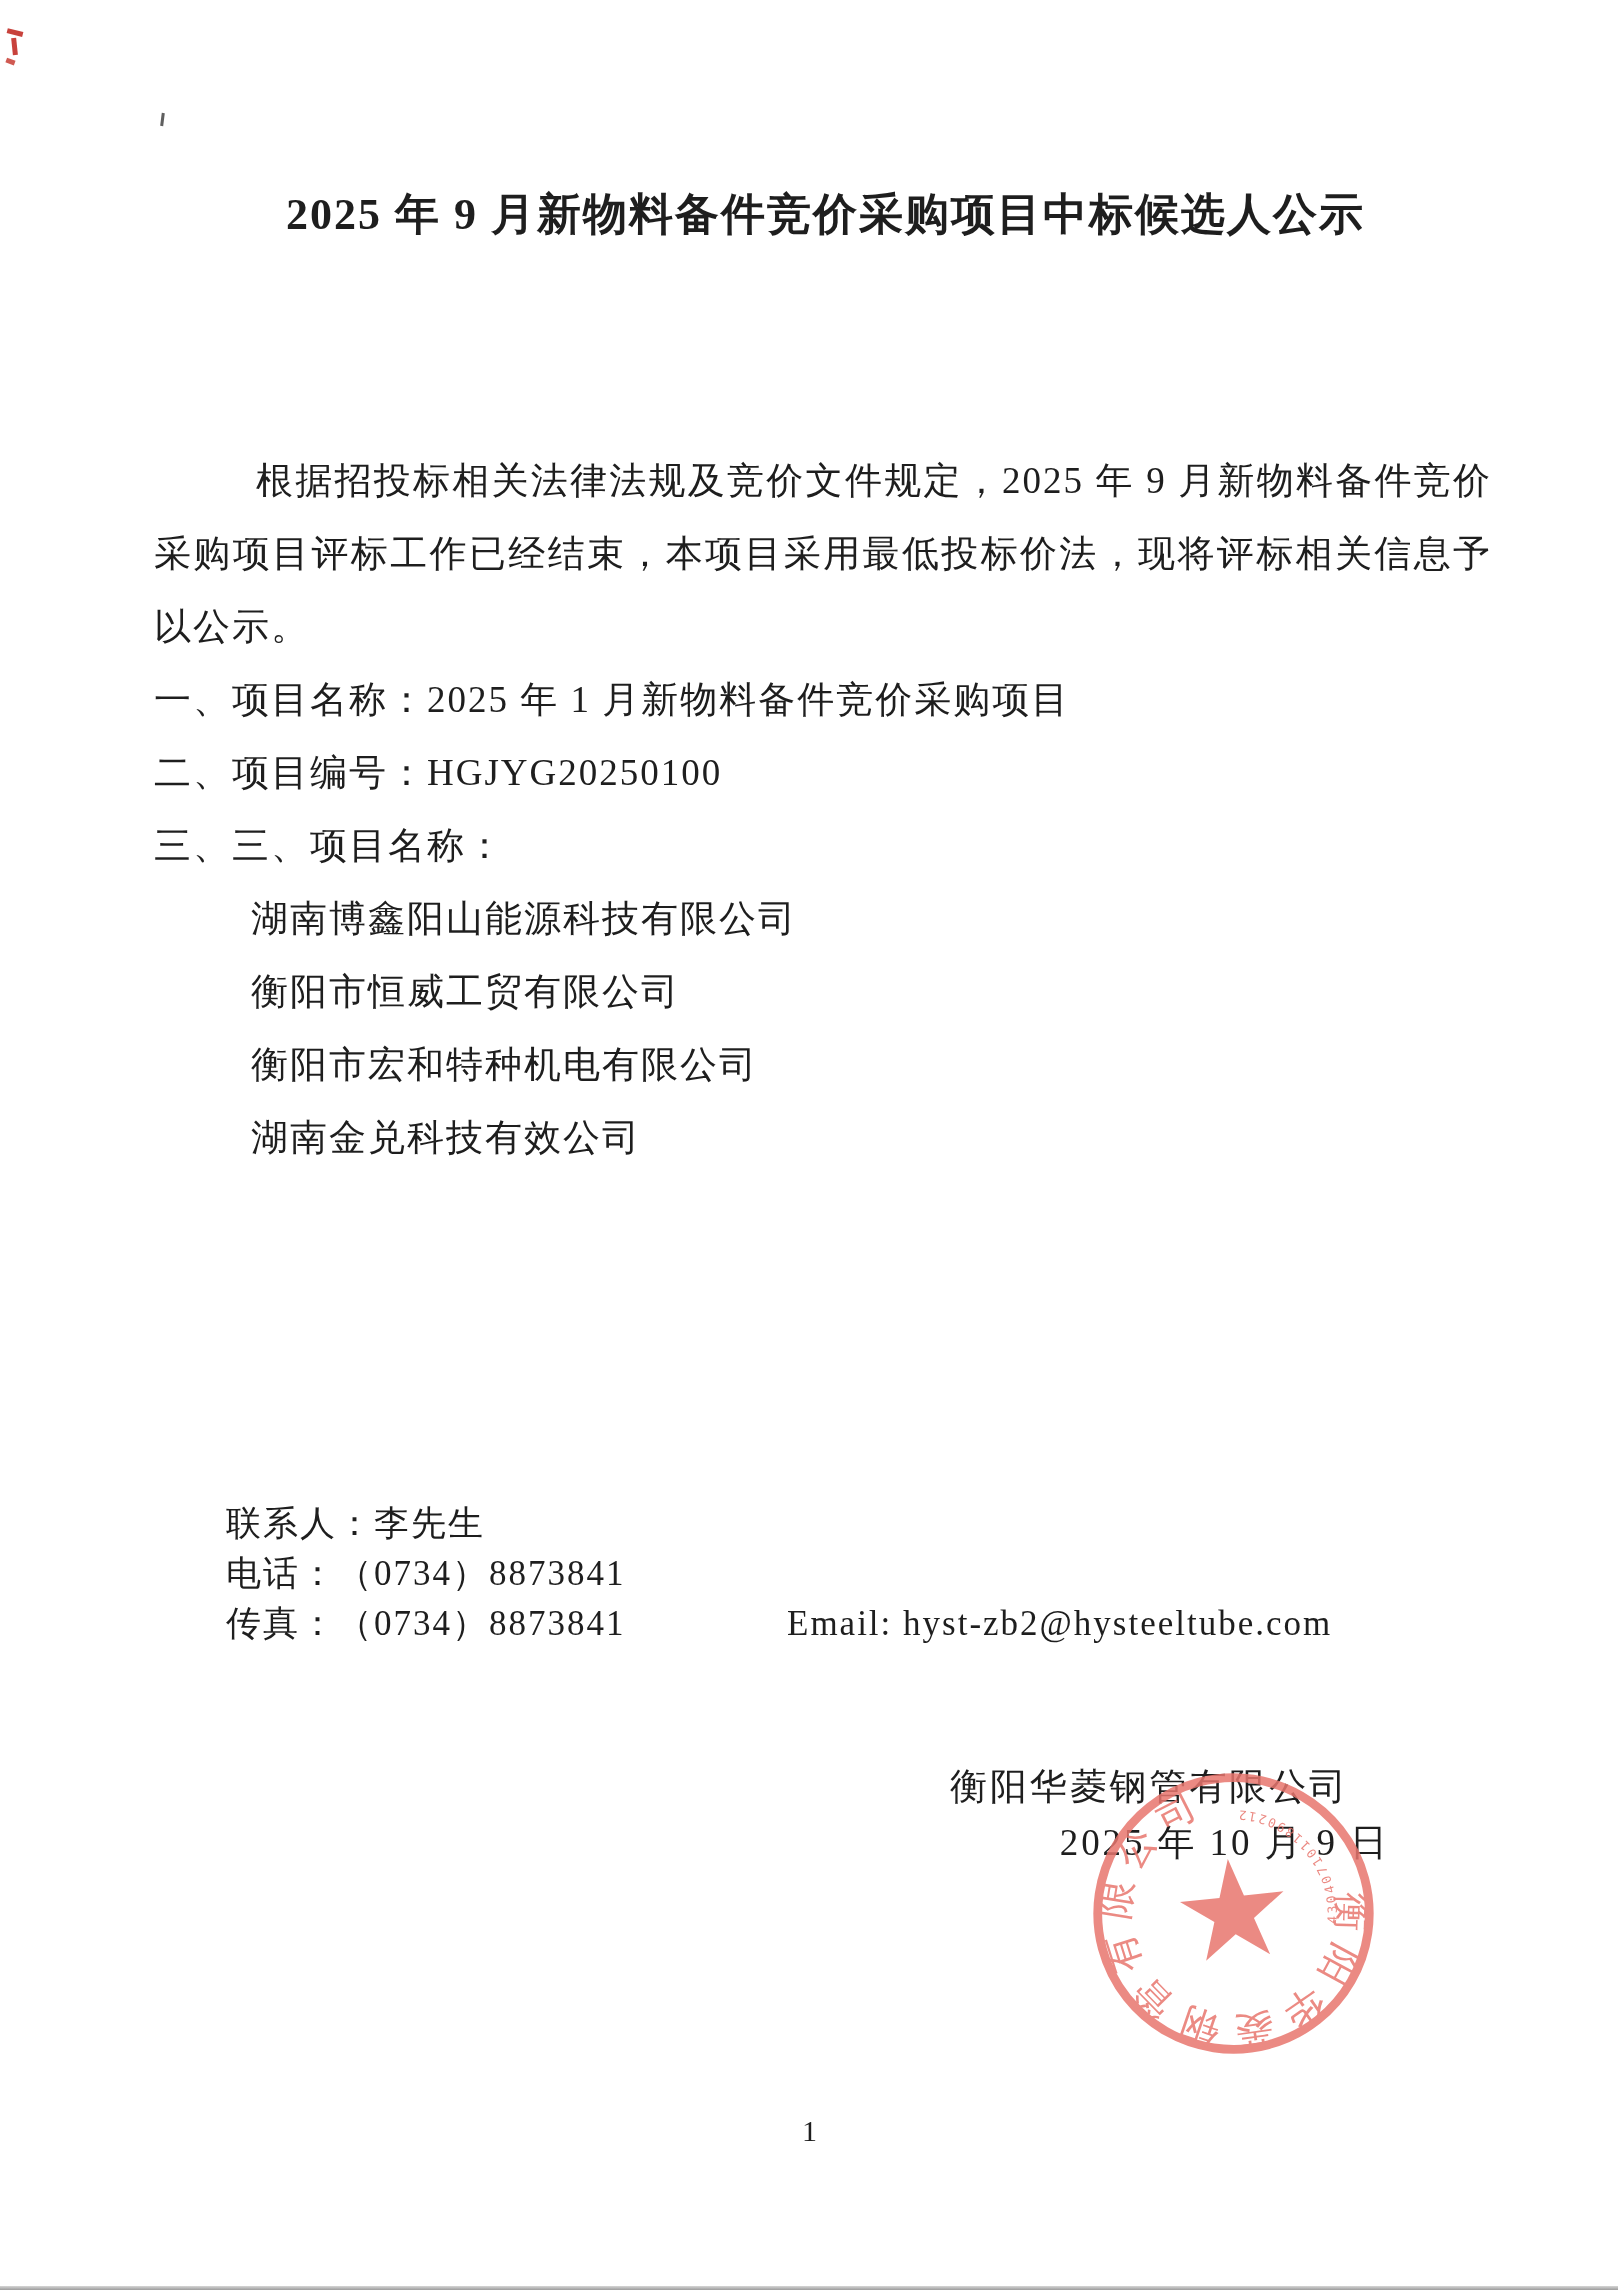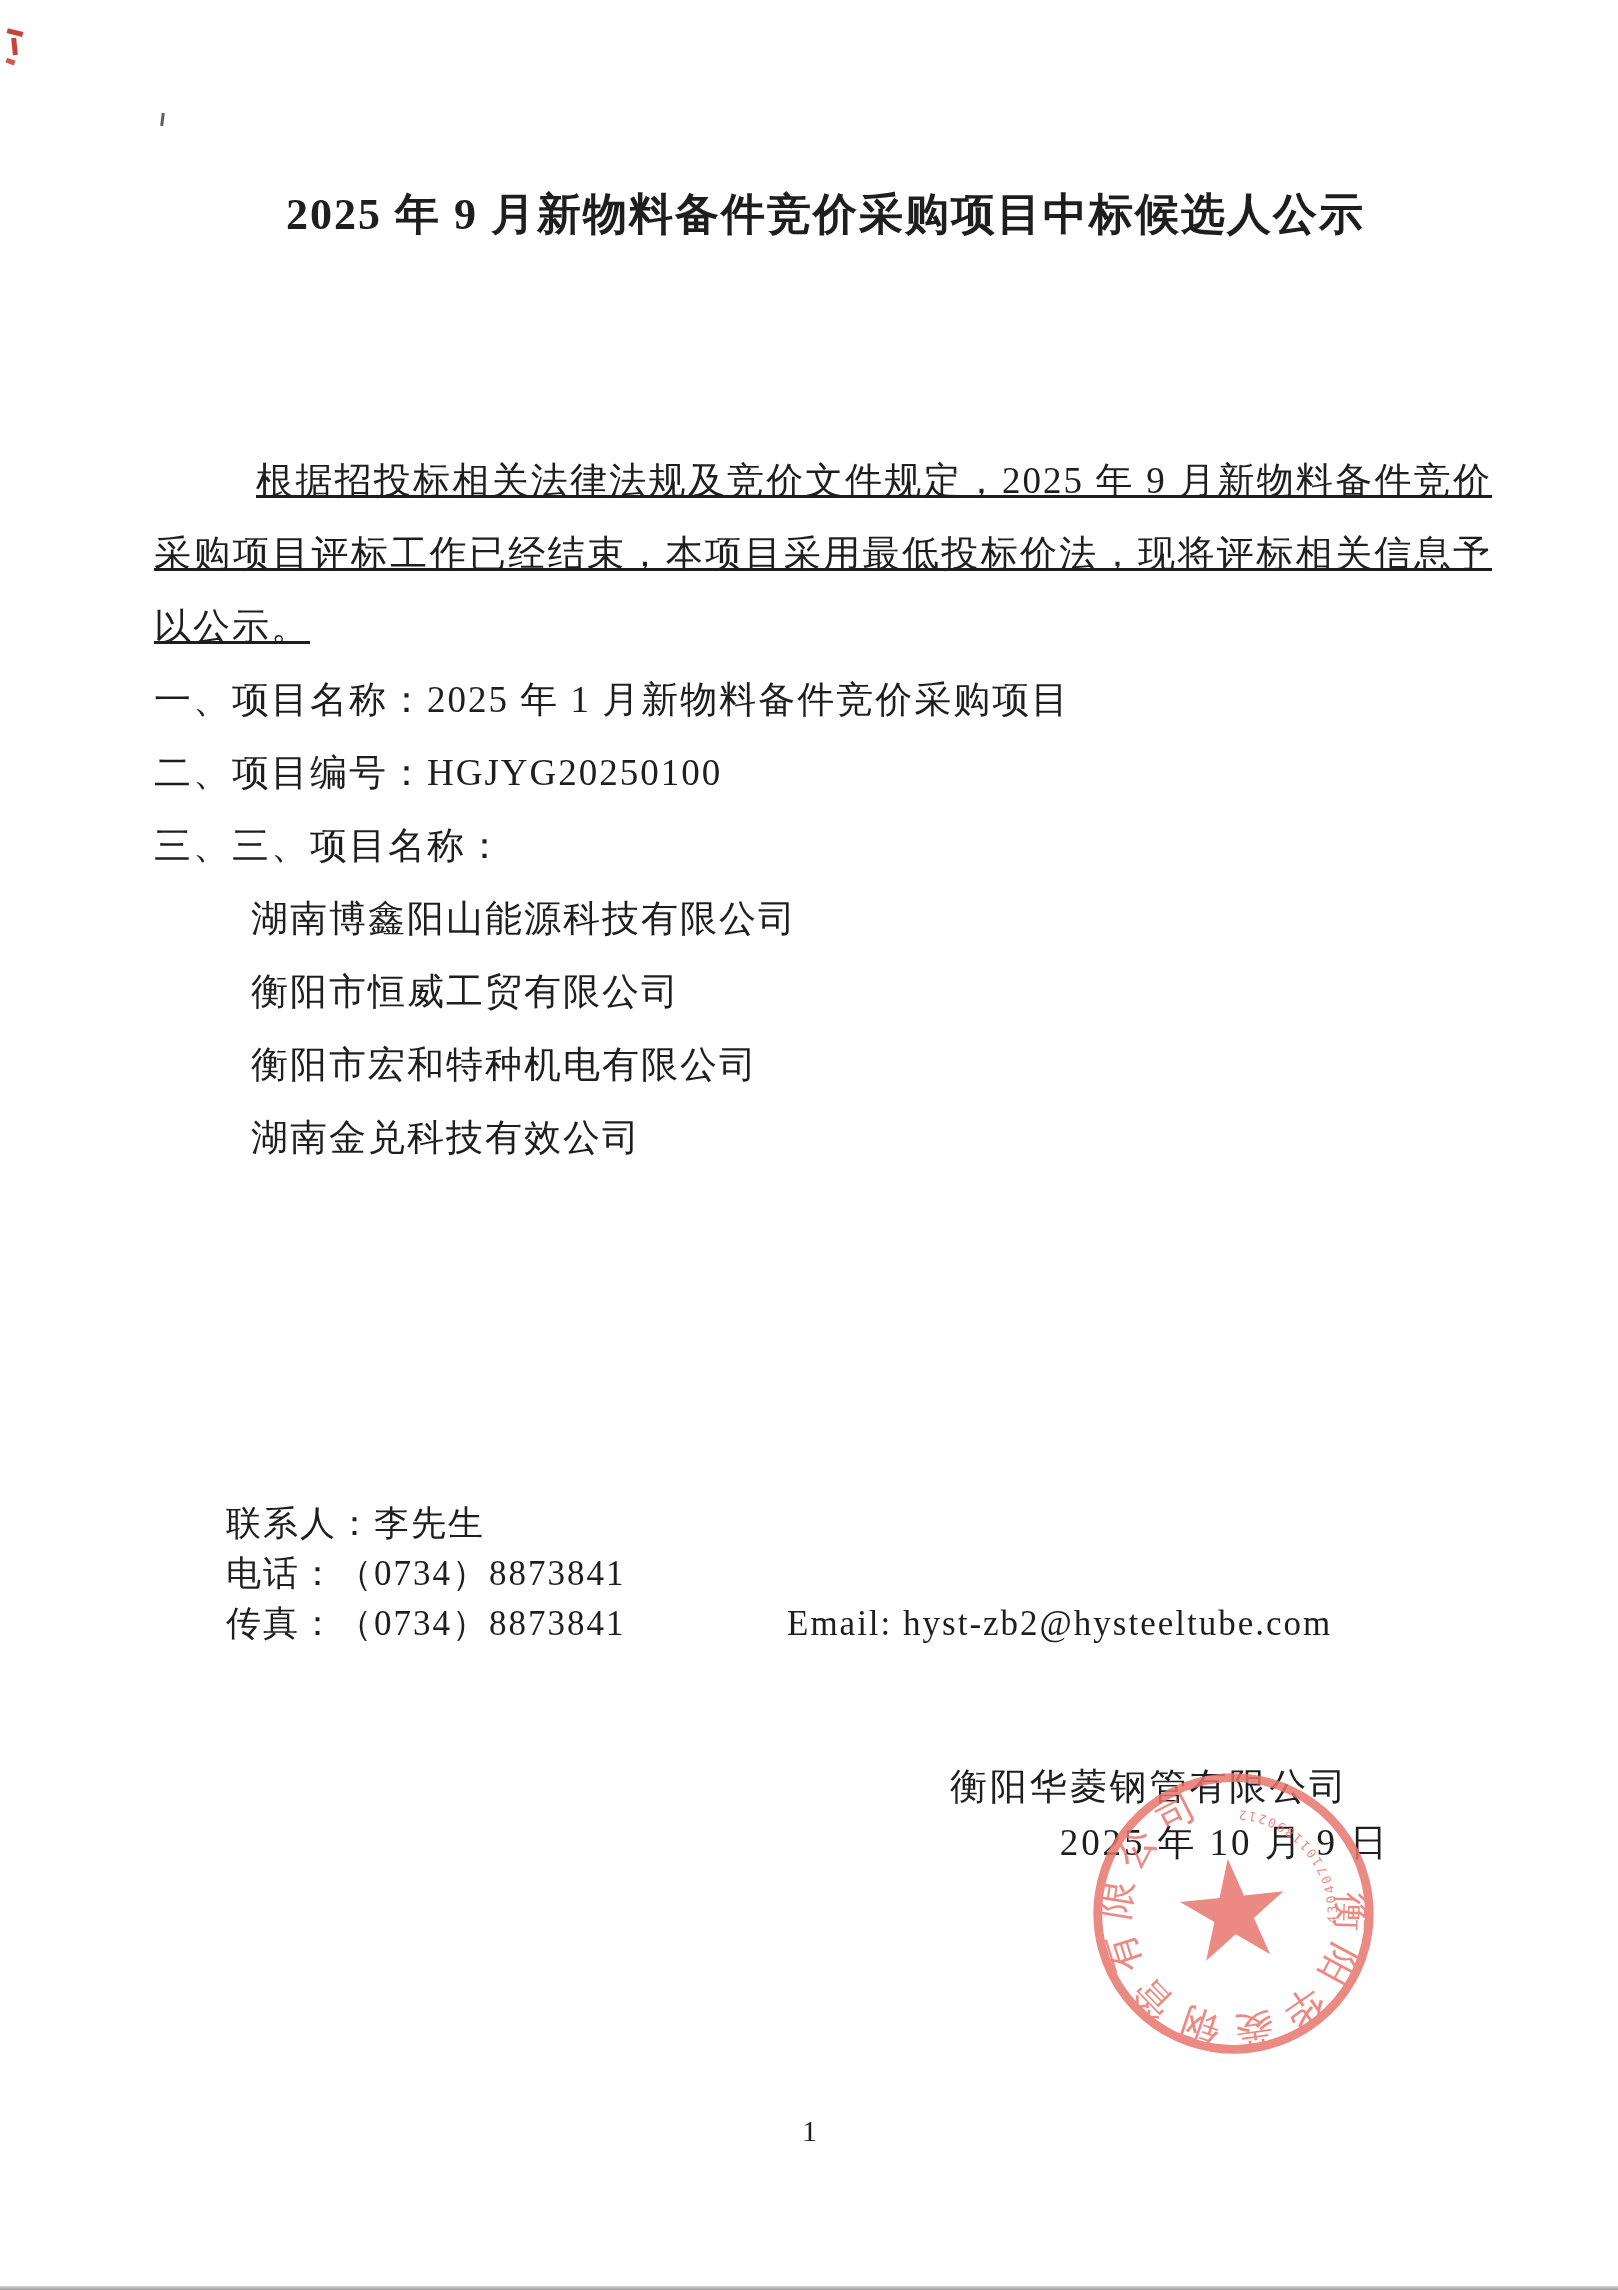--- a/index.html
+++ b/index.html
@@ -21,21 +21,21 @@
   .content{
     position:absolute;top:444px;left:154px;width:1338px;
     font-size:37px;line-height:73px;letter-spacing:2px;
   }
   .content p{margin:0;}
   .para{
     text-align:justify;
     text-justify:inter-character;
     word-break:break-all;
   }
-  .para.intro{text-indent:102px;text-decoration:underline;}
+  .para.intro{text-indent:102px;}
   .para.notice{text-indent:154px;}
   .candidates{padding-left:97px;}
   .contact{
     position:absolute;top:1499px;left:226px;
     font-size:35px;line-height:50px;letter-spacing:2px;
   }
   .contact .line{position:relative;white-space:nowrap;}
   .contact .email{position:absolute;left:561px;top:0;}
   .signature{
     position:absolute;top:1759px;right:185px;left:154px;

